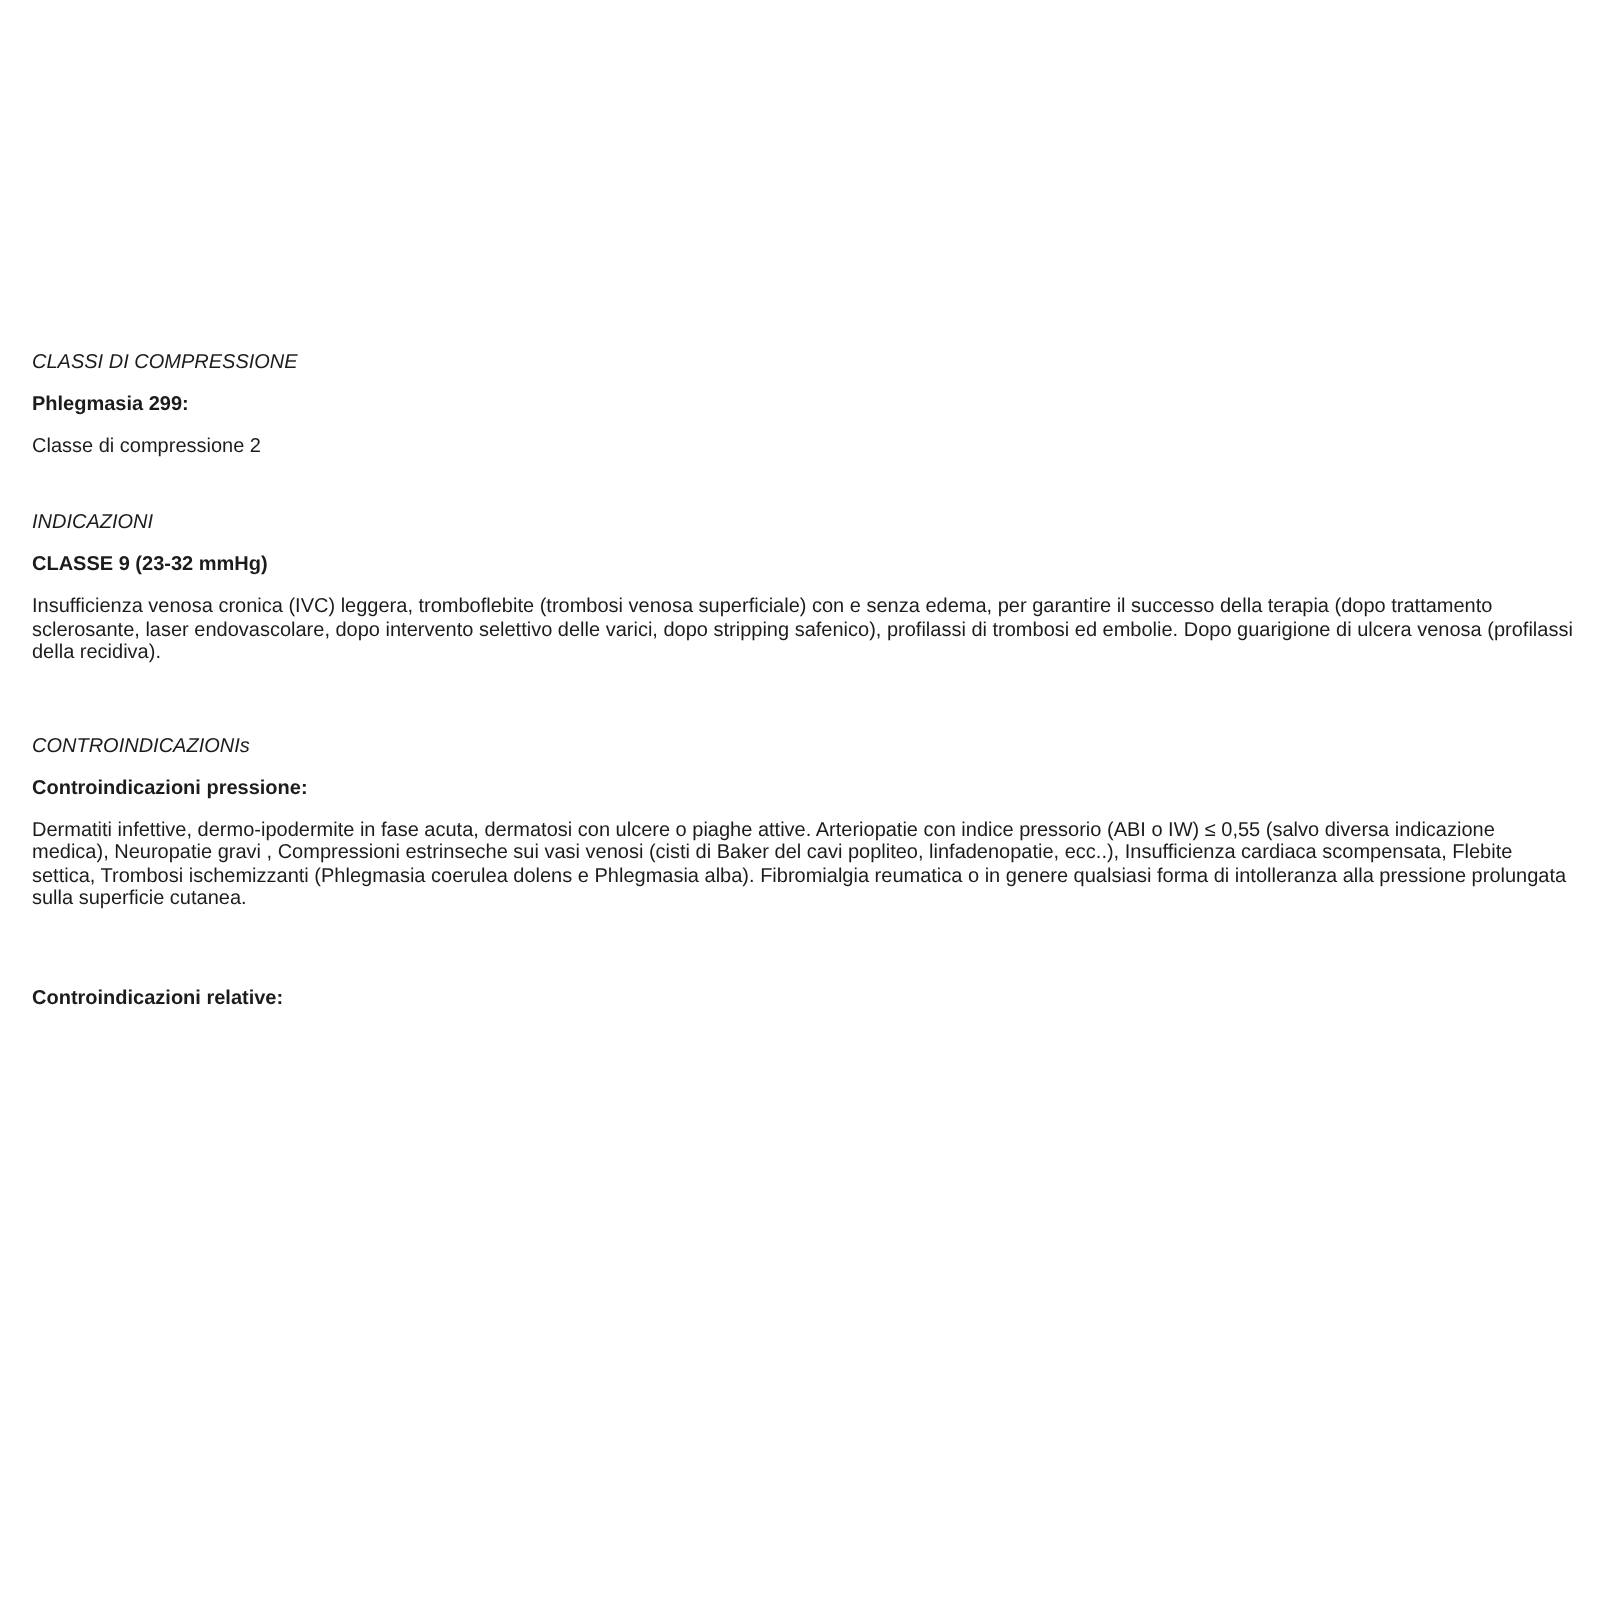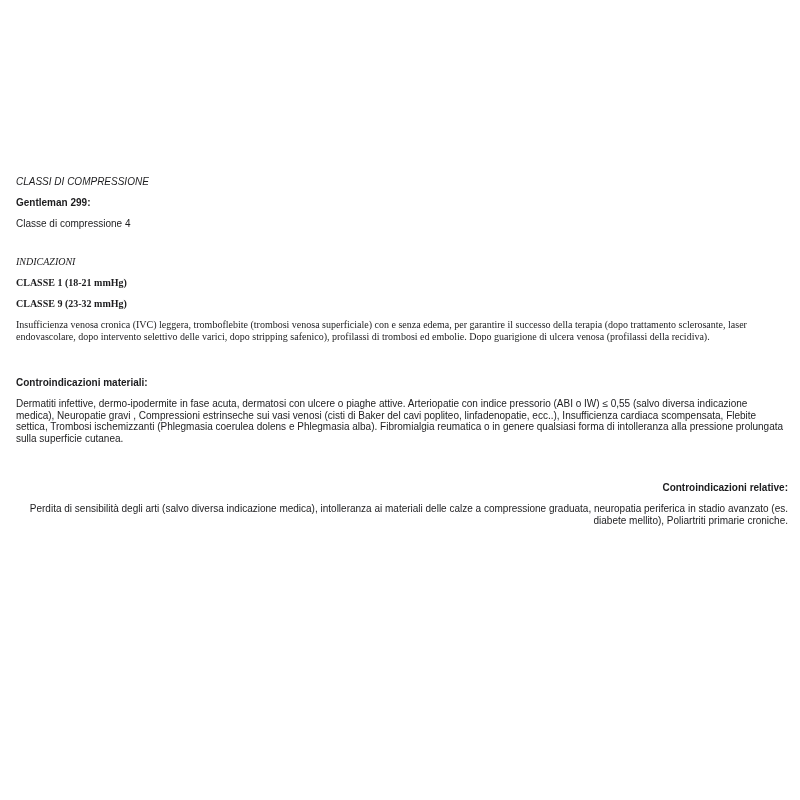--- a/index.html
+++ b/index.html
@@ -16,23 +16,23 @@
     font-family: "Liberation Sans", "DejaVu Sans", sans-serif;
     color: #1c1c1e;
   }
   .content {
     position: absolute;
     left: 16px;
     top: 176px;
     width: 772px;
   }
   .section { padding-top: 0; }
-  .section.s1 { padding-top: 17px; font-family: Liberation Serif, serif; }
+  .section.s1 { padding-top: 17px; }
   .section.s2 { padding-top: 25.5px; }
-  .section.s3 { padding-top: 28.5px; text-align: right; }
+  .section.s3 { padding-top: 28.5px; }
   .block {
     font-size: 10px;
     line-height: 11.5px;
     margin: 0 0 9.5px 0;
     letter-spacing: 0;
   }
   .italic-head {
     font-style: italic;
     font-weight: 400;
   }
@@ -41,35 +41,34 @@
   }
 </style>
 </head>
 <body>
 
 <div class="page">
   <main class="content">
 
     <section class="section s0">
       <div class="block italic-head">CLASSI DI COMPRESSIONE</div>
-      <div class="block bold">Gentleman 299:</div>
-      <div class="block">Classe di compressione 4</div>
+      <div class="block bold">Phlegmasia 299:</div>
+      <div class="block">Classe di compressione 2</div>
     </section>
 
     <section class="section s1">
       <div class="block italic-head">INDICAZIONI</div>
-      <div class="block bold">CLASSE 1 (18-21 mmHg)</div>
       <div class="block bold">CLASSE 9 (23-32 mmHg)</div>
       <div class="block">Insufficienza venosa cronica (IVC) leggera, tromboflebite (trombosi venosa superficiale) con e senza edema, per garantire il successo della terapia (dopo trattamento sclerosante, laser endovascolare, dopo intervento selettivo delle varici, dopo stripping safenico), profilassi di trombosi ed embolie. Dopo guarigione di ulcera venosa (profilassi della recidiva).</div>
     </section>
 
     <section class="section s2">
-      <div class="block bold">Controindicazioni materiali:</div>
+      <div class="block italic-head">CONTROINDICAZIONIs</div>
+      <div class="block bold">Controindicazioni pressione:</div>
       <div class="block">Dermatiti infettive, dermo-ipodermite in fase acuta, dermatosi con ulcere o piaghe attive. Arteriopatie con indice pressorio (ABI o IW) ≤ 0,55 (salvo diversa indicazione medica), Neuropatie gravi , Compressioni estrinseche sui vasi venosi (cisti di Baker del cavi popliteo, linfadenopatie, ecc..), Insufficienza cardiaca scompensata, Flebite settica, Trombosi ischemizzanti (Phlegmasia coerulea dolens e Phlegmasia alba). Fibromialgia reumatica o in genere qualsiasi forma di intolleranza alla pressione prolungata sulla superficie cutanea.</div>
     </section>
 
     <section class="section s3">
       <div class="block bold">Controindicazioni relative:</div>
-      <div class="block">Perdita di sensibilità degli arti (salvo diversa indicazione medica), intolleranza ai materiali delle calze a compressione graduata, neuropatia periferica in stadio avanzato (es. diabete mellito), Poliartriti primarie croniche.</div>
     </section>
 
   </main>
 </div>
 
 </body></html>

